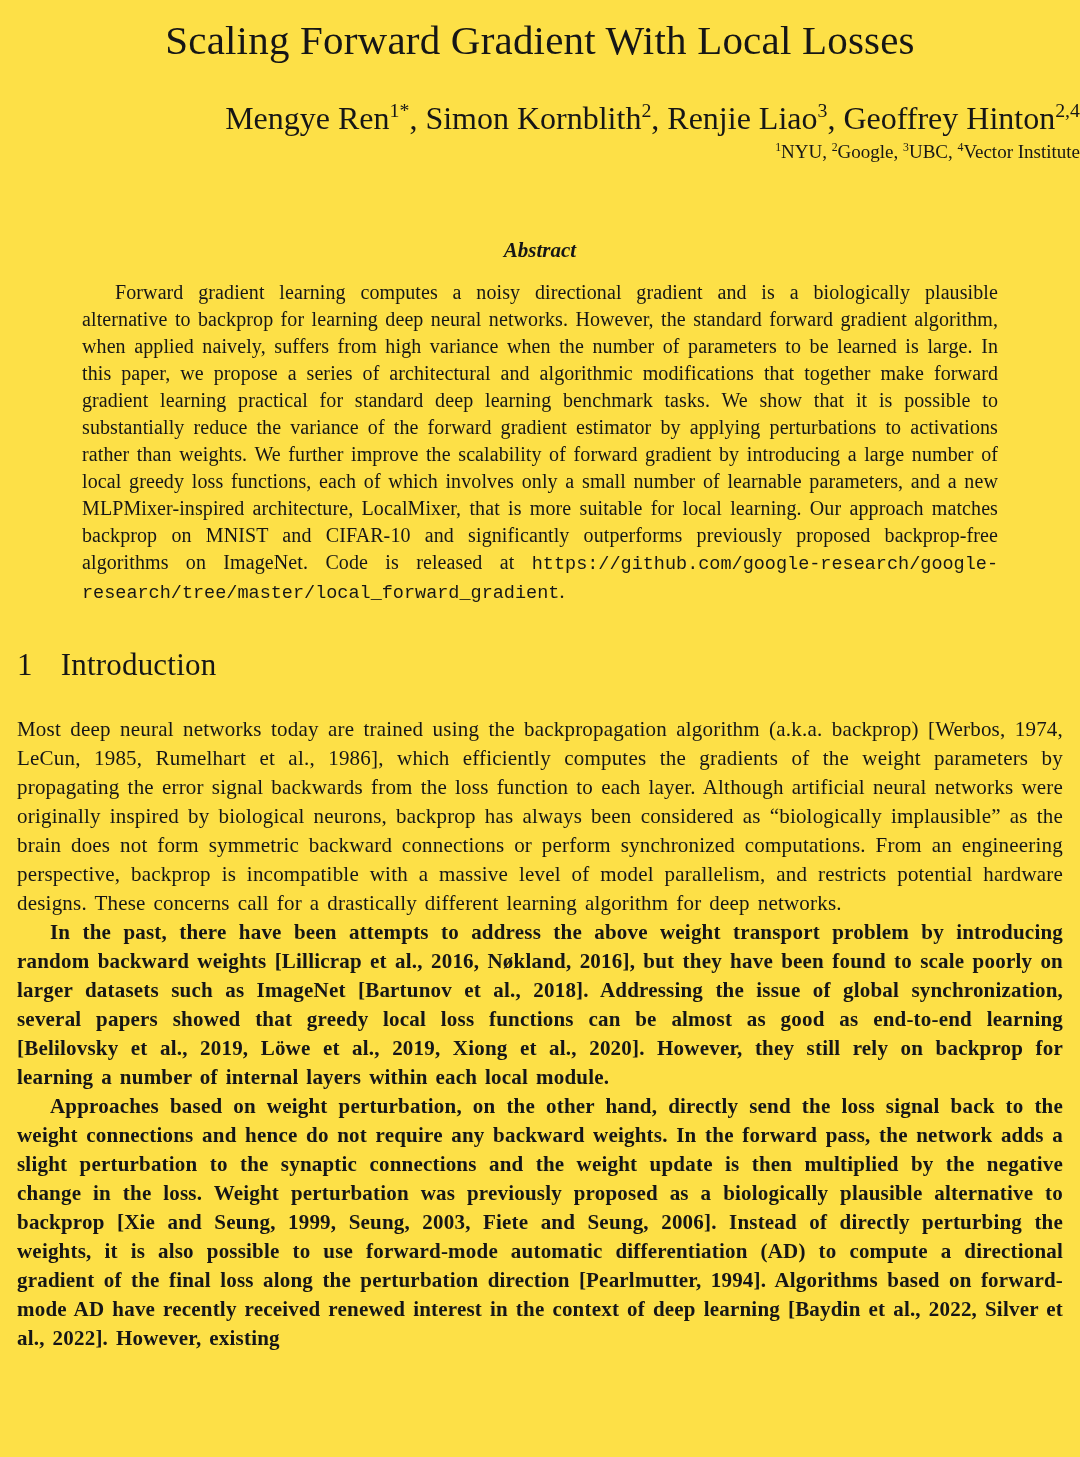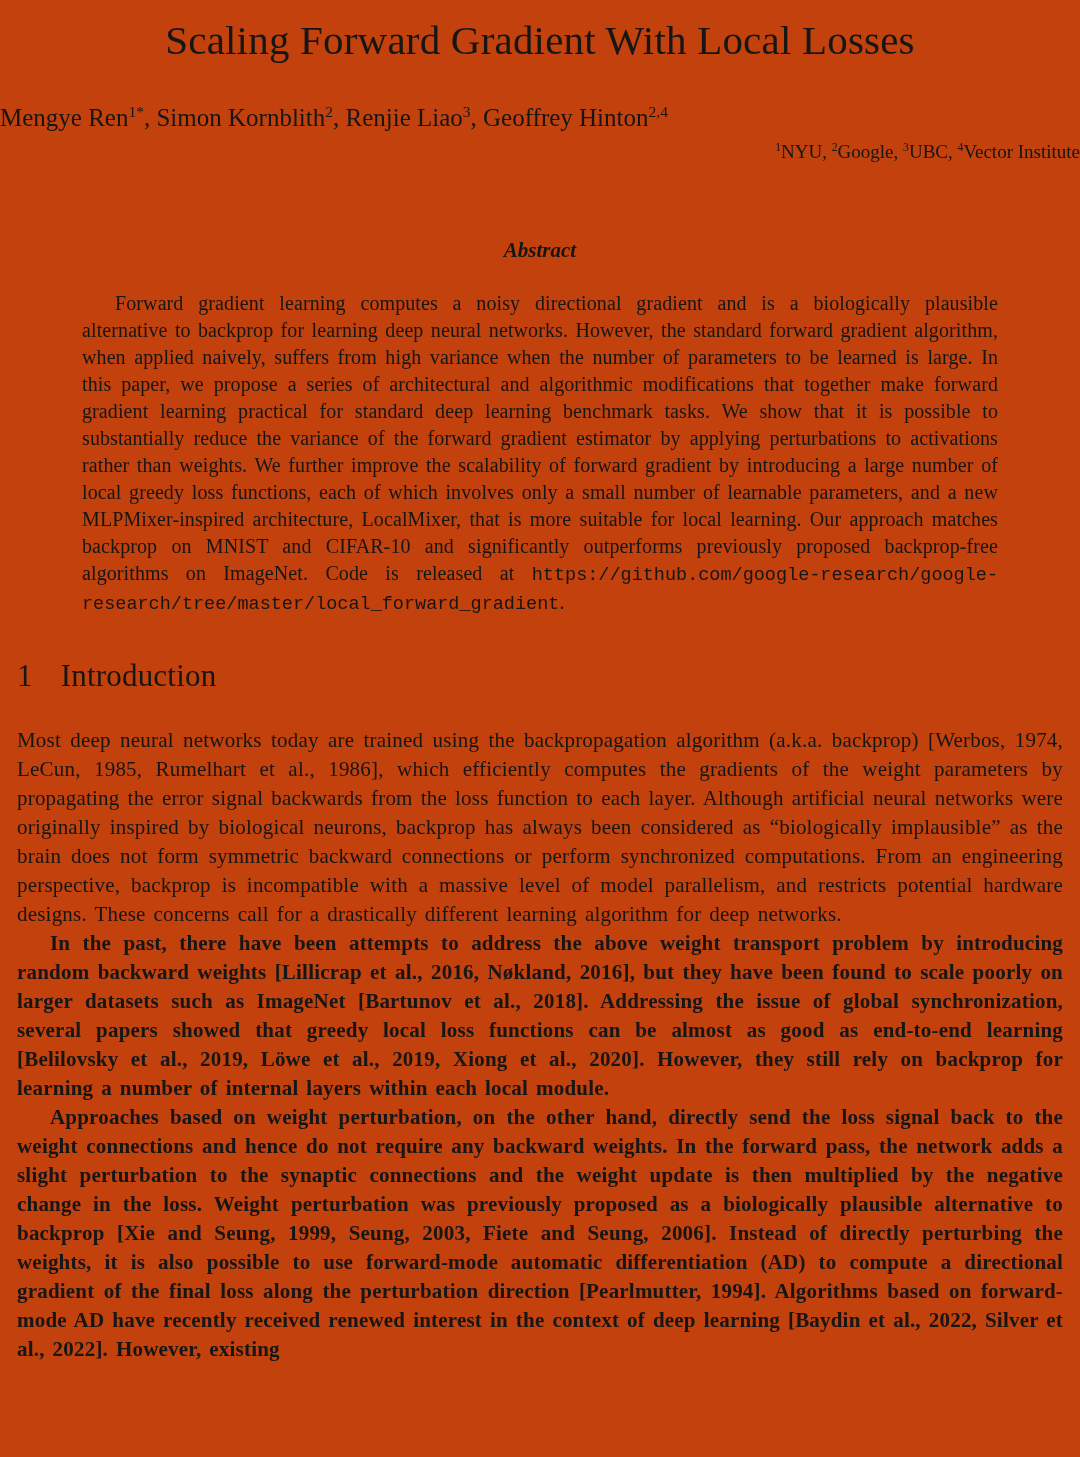--- a/index.html
+++ b/index.html
@@ -5,37 +5,37 @@
   html, body {
     margin: 0;
     padding: 0;
     background: #ffffff;
   }
   .page {
     position: relative;
     width: 1080px;
     height: 1457px;
     margin: 0 auto;
-    background: #c2410c;
+    background: #fde047;
     color: #161616;
     font-family: "Liberation Serif", serif;
     overflow: hidden;
   }
   
   .title {
     margin-top: 16px;
     text-align: center;
     font-size: 41px;
     font-weight: normal;
     letter-spacing: 0.2px;
   }
   .authors {
     margin-top: 36px;
-    text-align: left;
-    font-size: 25px;
+    text-align: right;
+    font-size: 32px;
     line-height: 36px;
   }
   .affiliations {
     text-align: right;
     font-size: 19px;
     line-height: 32px;
   }
   sup {
     font-size: 0.62em;
     line-height: 0;
@@ -48,21 +48,21 @@
   
   .abstract-heading {
     margin-top: 70px;
     text-align: center;
     font-size: 21px;
     font-weight: bold;
     font-style: italic;
   }
   .abstract-body {
     width: 916px;
-    margin: 27px auto 0 auto;
+    margin: 16px auto 0 auto;
     font-size: 20px;
     line-height: 27px;
     text-align: justify;
     text-indent: 33px;
     word-spacing: 2px;
     letter-spacing: 0.1px;
   }
   .mono {
     font-family: "Liberation Mono", monospace;
     font-size: 18.5px;

